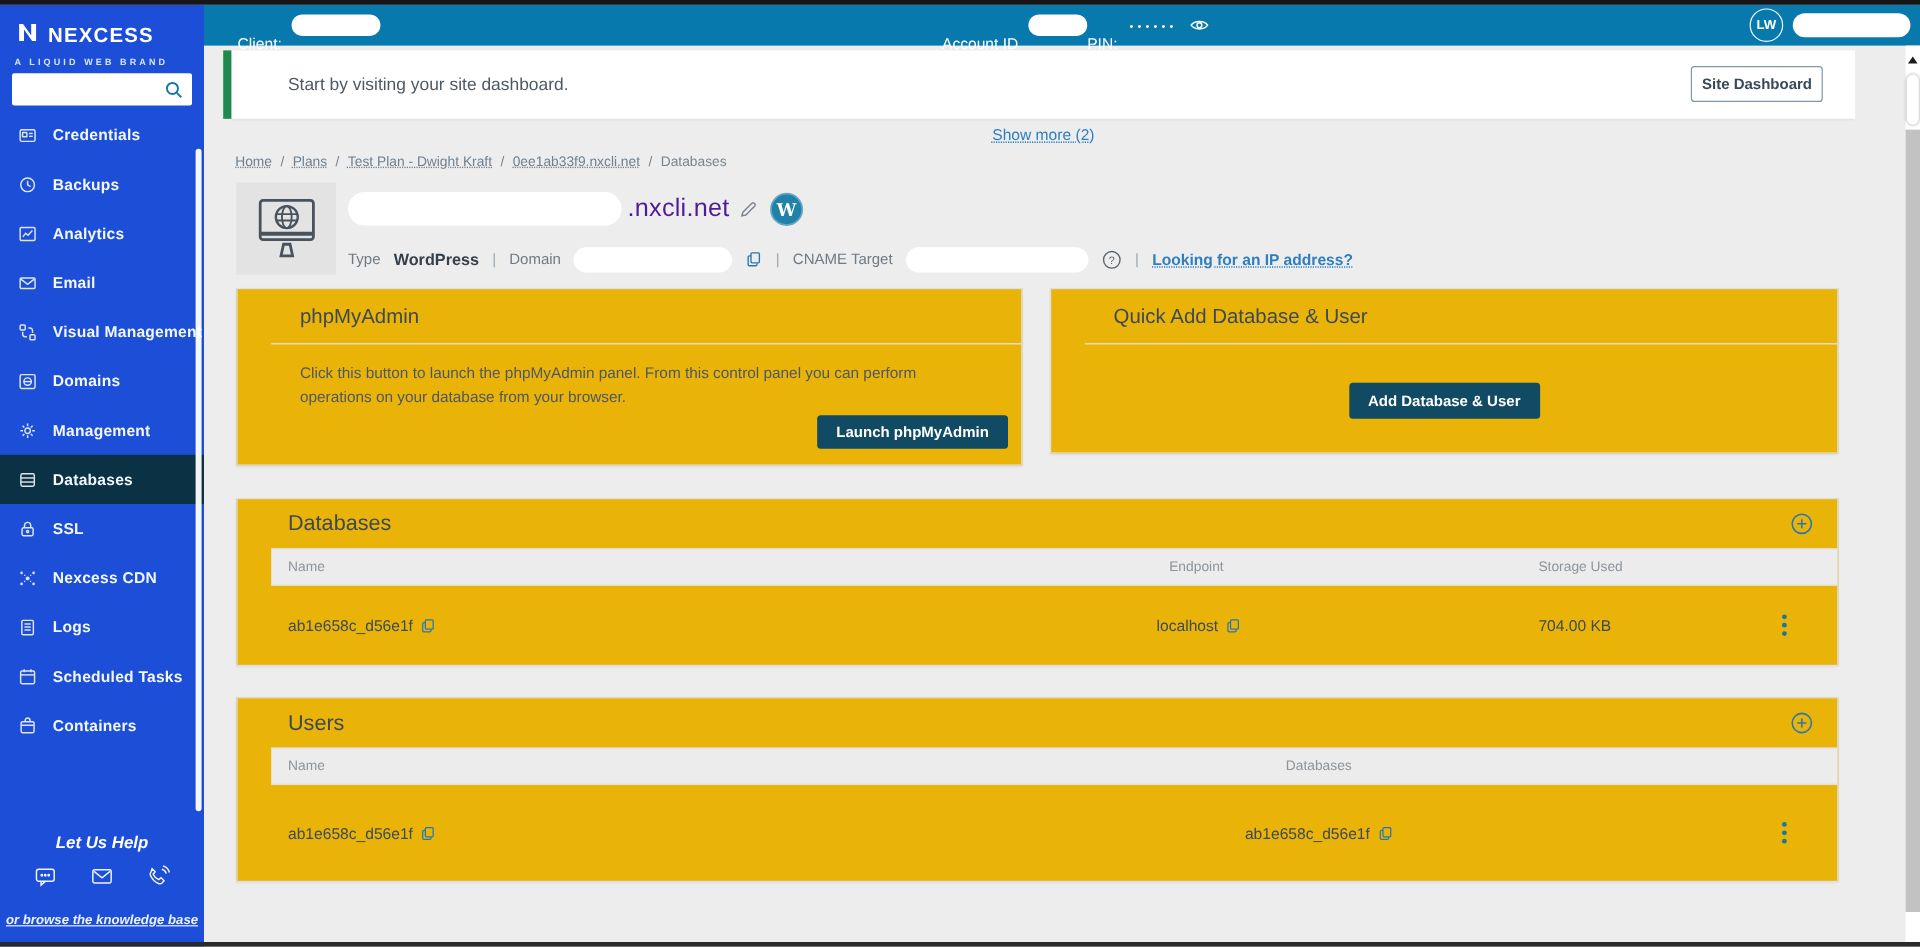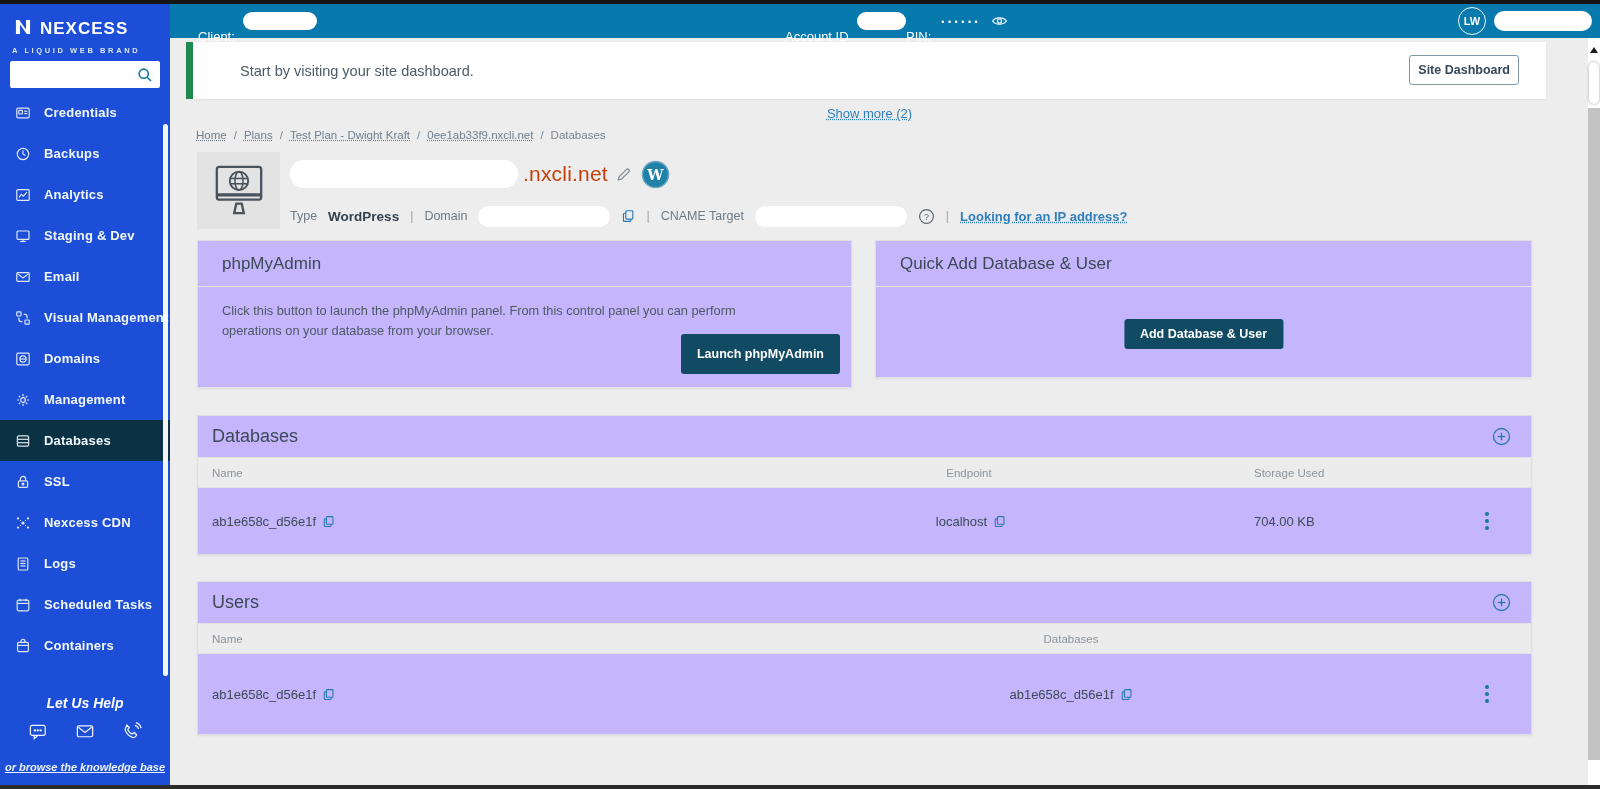--- a/index.html
+++ b/index.html
@@ -53,38 +53,38 @@
 
   
   #breadcrumb { position:absolute; left:196px; top:129px; font-size:11.5px; color:#78848f; display:flex; gap:7px; align-items:center; }
   #breadcrumb .bc-link { color:#6f8090; text-decoration:underline dotted; cursor:pointer; }
   #breadcrumb .bc-current { color:#78848f; }
 
   
   #site-icon-box { position:absolute; left:197px; top:152px; width:83px; height:77px; background:#e3e3e3; display:flex; align-items:center; justify-content:center; }
   #title-row { position:absolute; left:290px; top:157px; height:34px; display:flex; align-items:center; gap:5px; }
   .title-pill { width:228px; height:28px; border-radius:14px; background:#fff; }
-  .site-suffix { font-size:21px; color:#c2410c; letter-spacing:.2px; }
+  .site-suffix { font-size:21px; color:#4c1d95; letter-spacing:.2px; }
   #meta-row { position:absolute; left:290px; top:204px; height:24px; display:flex; align-items:center; gap:11px; font-size:12.5px; }
   .meta-label { color:#6e7a85; }
   .meta-strong { color:#33404d; font-weight:bold; font-size:13.5px; }
   .meta-div { color:#9aa6b0; }
   .meta-pill { height:21px; border-radius:11px; background:#fff; }
   .ip-link { color:#2e7fbe; font-weight:bold; font-size:13px; text-decoration:underline dotted; cursor:pointer; }
 
   
-  .card { position:absolute; background:#c4b5fd; border:1px solid #dddfe1; box-shadow:0 1px 2px rgba(0,0,0,.07); }
+  .card { position:absolute; background:#eab308; border:1px solid #dddfe1; box-shadow:0 1px 2px rgba(0,0,0,.07);padding-left:28px; }
   .card-head { display:flex; align-items:center; justify-content:space-between; border-bottom:1px solid #e6e8ea; }
   .card-title { font-size:17px; color:#3d4956; }
 
   #php-card { left:197px; top:240px; width:655px; height:148px; }
   #php-card .card-head { height:46px; padding:0 24px; }
   .php-body { padding:14px 24px 0 24px; font-size:12.8px; line-height:1.6; color:#4e5864; max-width:610px; }
   .teal-btn { background:#114a63; color:#fff; border:0; border-radius:3px; font-size:12.5px; font-weight:bold; padding:0 16px; height:28px; cursor:pointer; font-family:inherit; }
-  #php-launch { position:absolute; right:11px; bottom:13px; height:40px; }
+  #php-launch { position:absolute; right:11px; bottom:13px; height:28px; }
   #quick-card { left:875px; top:240px; width:657px; height:138px; }
   #quick-card .card-head { height:46px; padding:0 24px; }
   #quick-add-btn { position:absolute; left:50%; transform:translateX(-50%); top:78px; height:30px; }
 
   
   .table-card { left:197px; width:1335px; }
   #db-card { top:415px; height:140px; }
   #users-card { top:581px; height:154px; }
   .table-card .card-head { height:41px; padding:0 20px 0 14px; border-bottom:0; }
   .table-card .card-title { font-size:18px; }
@@ -161,28 +161,20 @@
       </div>
       <div class="nav-item">
         <svg width="16" height="16" viewBox="0 0 16 16" fill="none" stroke="#eef4f7" stroke-width="1.2">
             <rect x="1.8" y="2.6" width="12.4" height="10.8" rx="1"></rect>
             <polyline points="4,10.4 6.4,7.4 8.4,9.1 12,5.1"></polyline>
           </svg>
         <span class="nav-label">Analytics</span>
       </div>
       <div class="nav-item">
         <svg width="16" height="16" viewBox="0 0 16 16" fill="none" stroke="#eef4f7" stroke-width="1.2">
-            <rect x="2" y="3" width="12" height="8.4" rx="1"></rect>
-            <line x1="8" y1="11.4" x2="8" y2="13.3"></line>
-            <line x1="5.2" y1="13.5" x2="10.8" y2="13.5"></line>
-          </svg>
-        <span class="nav-label">Staging &amp; Dev</span>
-      </div>
-      <div class="nav-item">
-        <svg width="16" height="16" viewBox="0 0 16 16" fill="none" stroke="#eef4f7" stroke-width="1.2">
             <rect x="1.8" y="3.6" width="12.4" height="8.8" rx="1"></rect>
             <polyline points="2.4,4.6 8,9 13.6,4.6"></polyline>
           </svg>
         <span class="nav-label">Email</span>
       </div>
       <div class="nav-item">
         <svg width="16" height="16" viewBox="0 0 16 16" fill="none" stroke="#eef4f7" stroke-width="1.2">
             <rect x="1.8" y="1.8" width="4.2" height="4.2" rx=".8"></rect>
             <rect x="10" y="10" width="4.2" height="4.2" rx=".8"></rect>
             <path d="M12.1 8.6 V6.4 a2 2 0 0 0 -2 -2 H8.6"></path>

